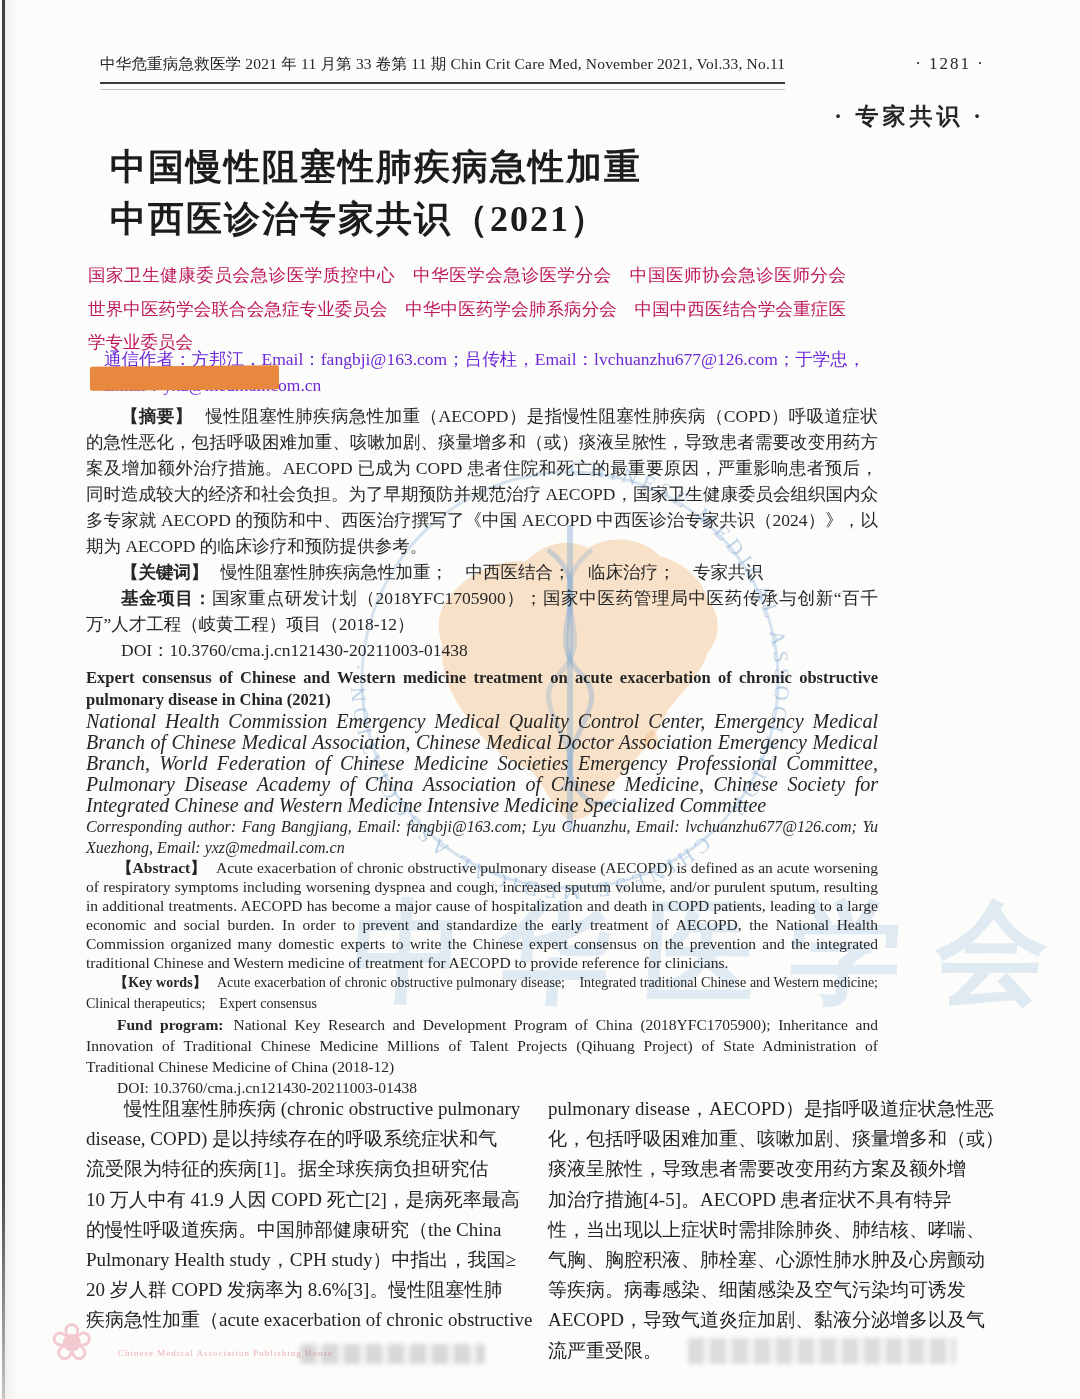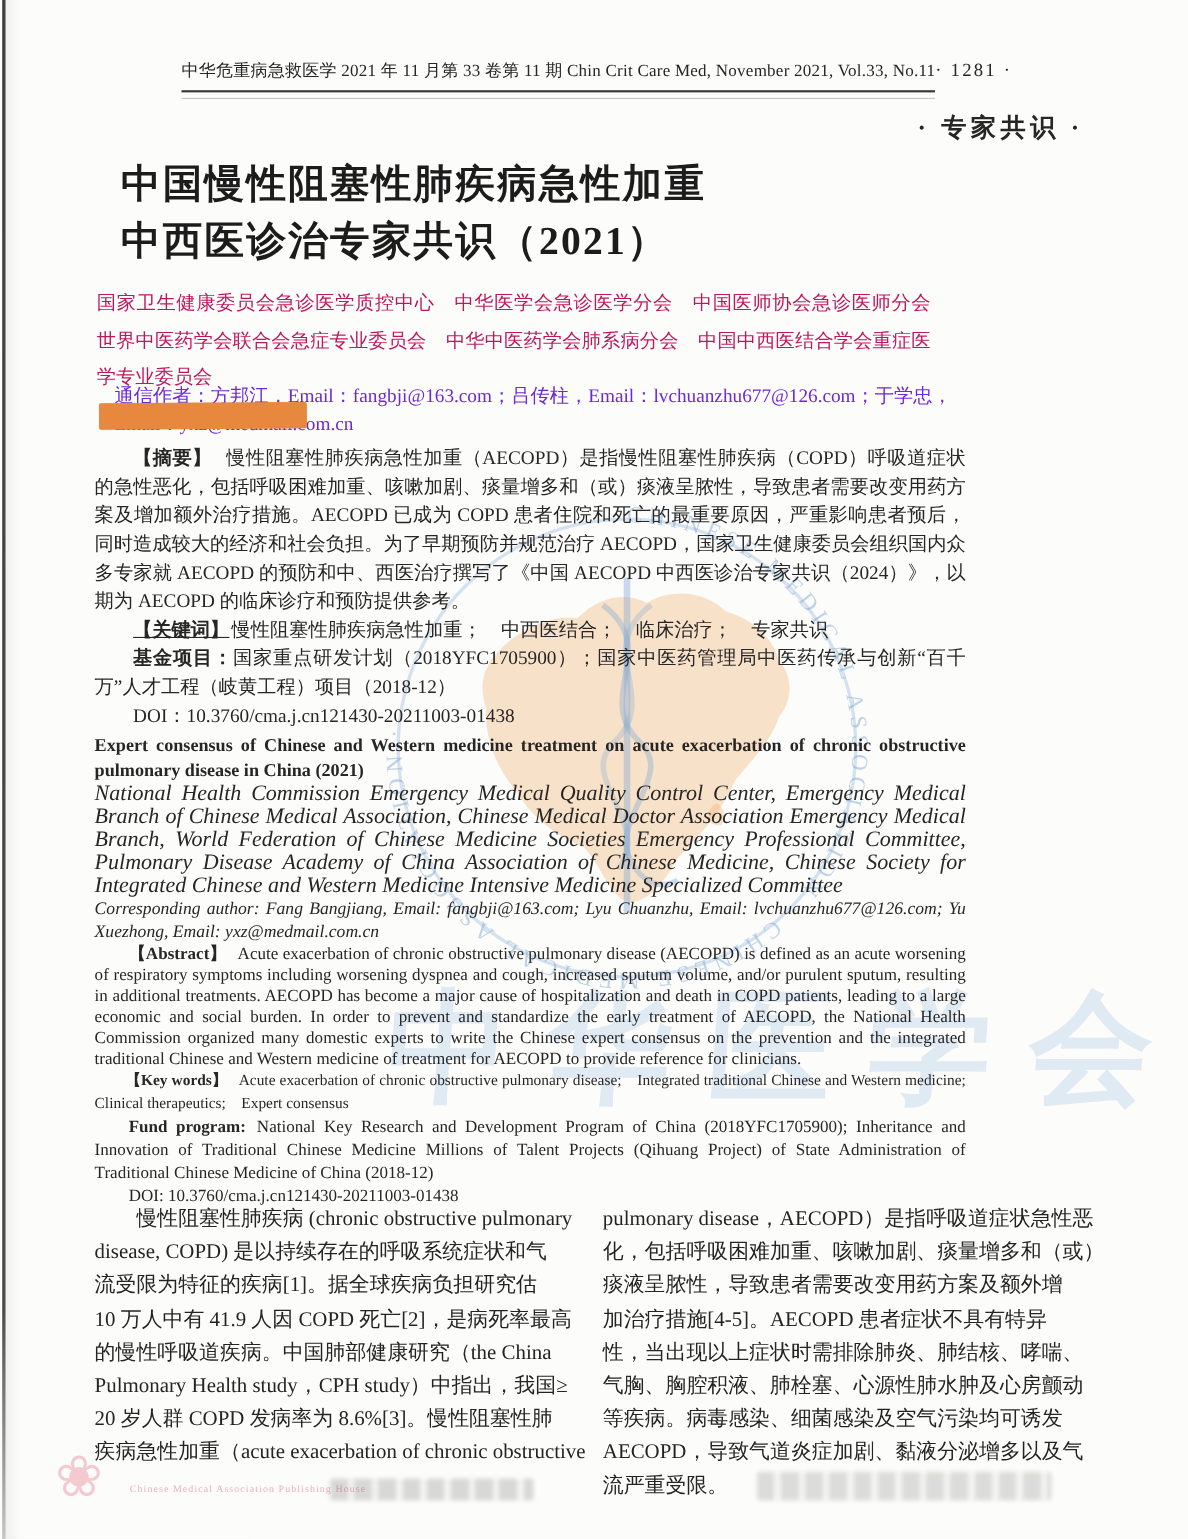--- a/index.html
+++ b/index.html
@@ -25,40 +25,40 @@
   .wm-pub{left:118px;top:1348px;font-size:9px;color:rgba(226,122,136,.6);letter-spacing:1px;}
   .wm-smudge{position:absolute;z-index:0;border-radius:3px;filter:blur(2px);
     background:repeating-linear-gradient(90deg,rgba(90,90,90,.22) 0 16px,rgba(90,90,90,.05) 16px 22px);}
   .sm1{left:300px;top:1344px;width:185px;height:20px;}
   .sm2{left:688px;top:1338px;width:268px;height:26px;opacity:.9;}
 
   
   .content{position:absolute;inset:0;z-index:1;}
   .abs{position:absolute;}
 
-  .header-row{left:100px;top:54px;width:885px;display:flex;justify-content:center;align-items:flex-start;}
+  .header-row{left:100px;top:54px;width:885px;display:flex;justify-content:space-between;align-items:flex-start;}
   .journal-line{font-size:15.5px;letter-spacing:.2px;border-bottom:2px solid #3a3a3a;
     padding-bottom:7px;position:relative;}
   .journal-line:after{content:"";position:absolute;left:0;right:0;bottom:-8px;height:1px;background:rgba(0,0,0,.22);}
   .page-num{font-size:17px;letter-spacing:2px;}
   .section-label{right:95px;top:101px;font-size:23px;font-weight:700;letter-spacing:4px;}
 
   .title-block{left:110px;top:141px;font-size:36px;font-weight:700;letter-spacing:2px;line-height:52px;color:#1c1c1c;}
 
   .aff{left:88px;top:259px;width:758px;font-size:17.5px;line-height:33.5px;text-align:justify;color:#be185d;}
   .corr{left:104px;top:346px;width:800px;font-size:17.5px;line-height:26px;color:#6d28d9;}
 
   .redaction{left:90px;top:366px;width:189px;height:24px;background:#e8883e;
     border-radius:2px;transform:rotate(-.4deg);z-index:5;box-shadow:0 0 1px rgba(0,0,0,.15);}
 
   .fm-cn{left:86px;top:403px;width:792px;font-size:17.5px;line-height:26px;text-align:justify;}
   .fm-cn p{margin:0;text-indent:2em;}
   .lab{font-weight:700;}
   .lab-gap{margin-right:13px;}
-  .kw-cn .lab{margin-right:2px;text-decoration:underline;}
+  .kw-cn .lab{margin-right:12px;}
 
   .fm-en{left:86px;top:635px;width:792px;text-align:justify;margin-top:32px;}
   .en-title{font-size:16.5px;font-weight:700;line-height:22px;margin:0;}
   .en-aff{font-size:20px;font-style:italic;line-height:21px;margin:0;}
   .en-corr{font-size:16px;font-style:italic;line-height:21px;margin:0;}
   .en-abs{font-size:15.5px;line-height:19px;margin:0;text-indent:2em;}
   .en-kw{font-size:14px;line-height:21px;margin:0;text-indent:2em;}
   .en-fund{font-size:15.5px;line-height:21px;margin:0;text-indent:2em;}
   .en-doi{font-size:15.5px;line-height:21px;margin:0;text-indent:2em;}
   .en-lab{font-weight:700;margin-right:10px;}

